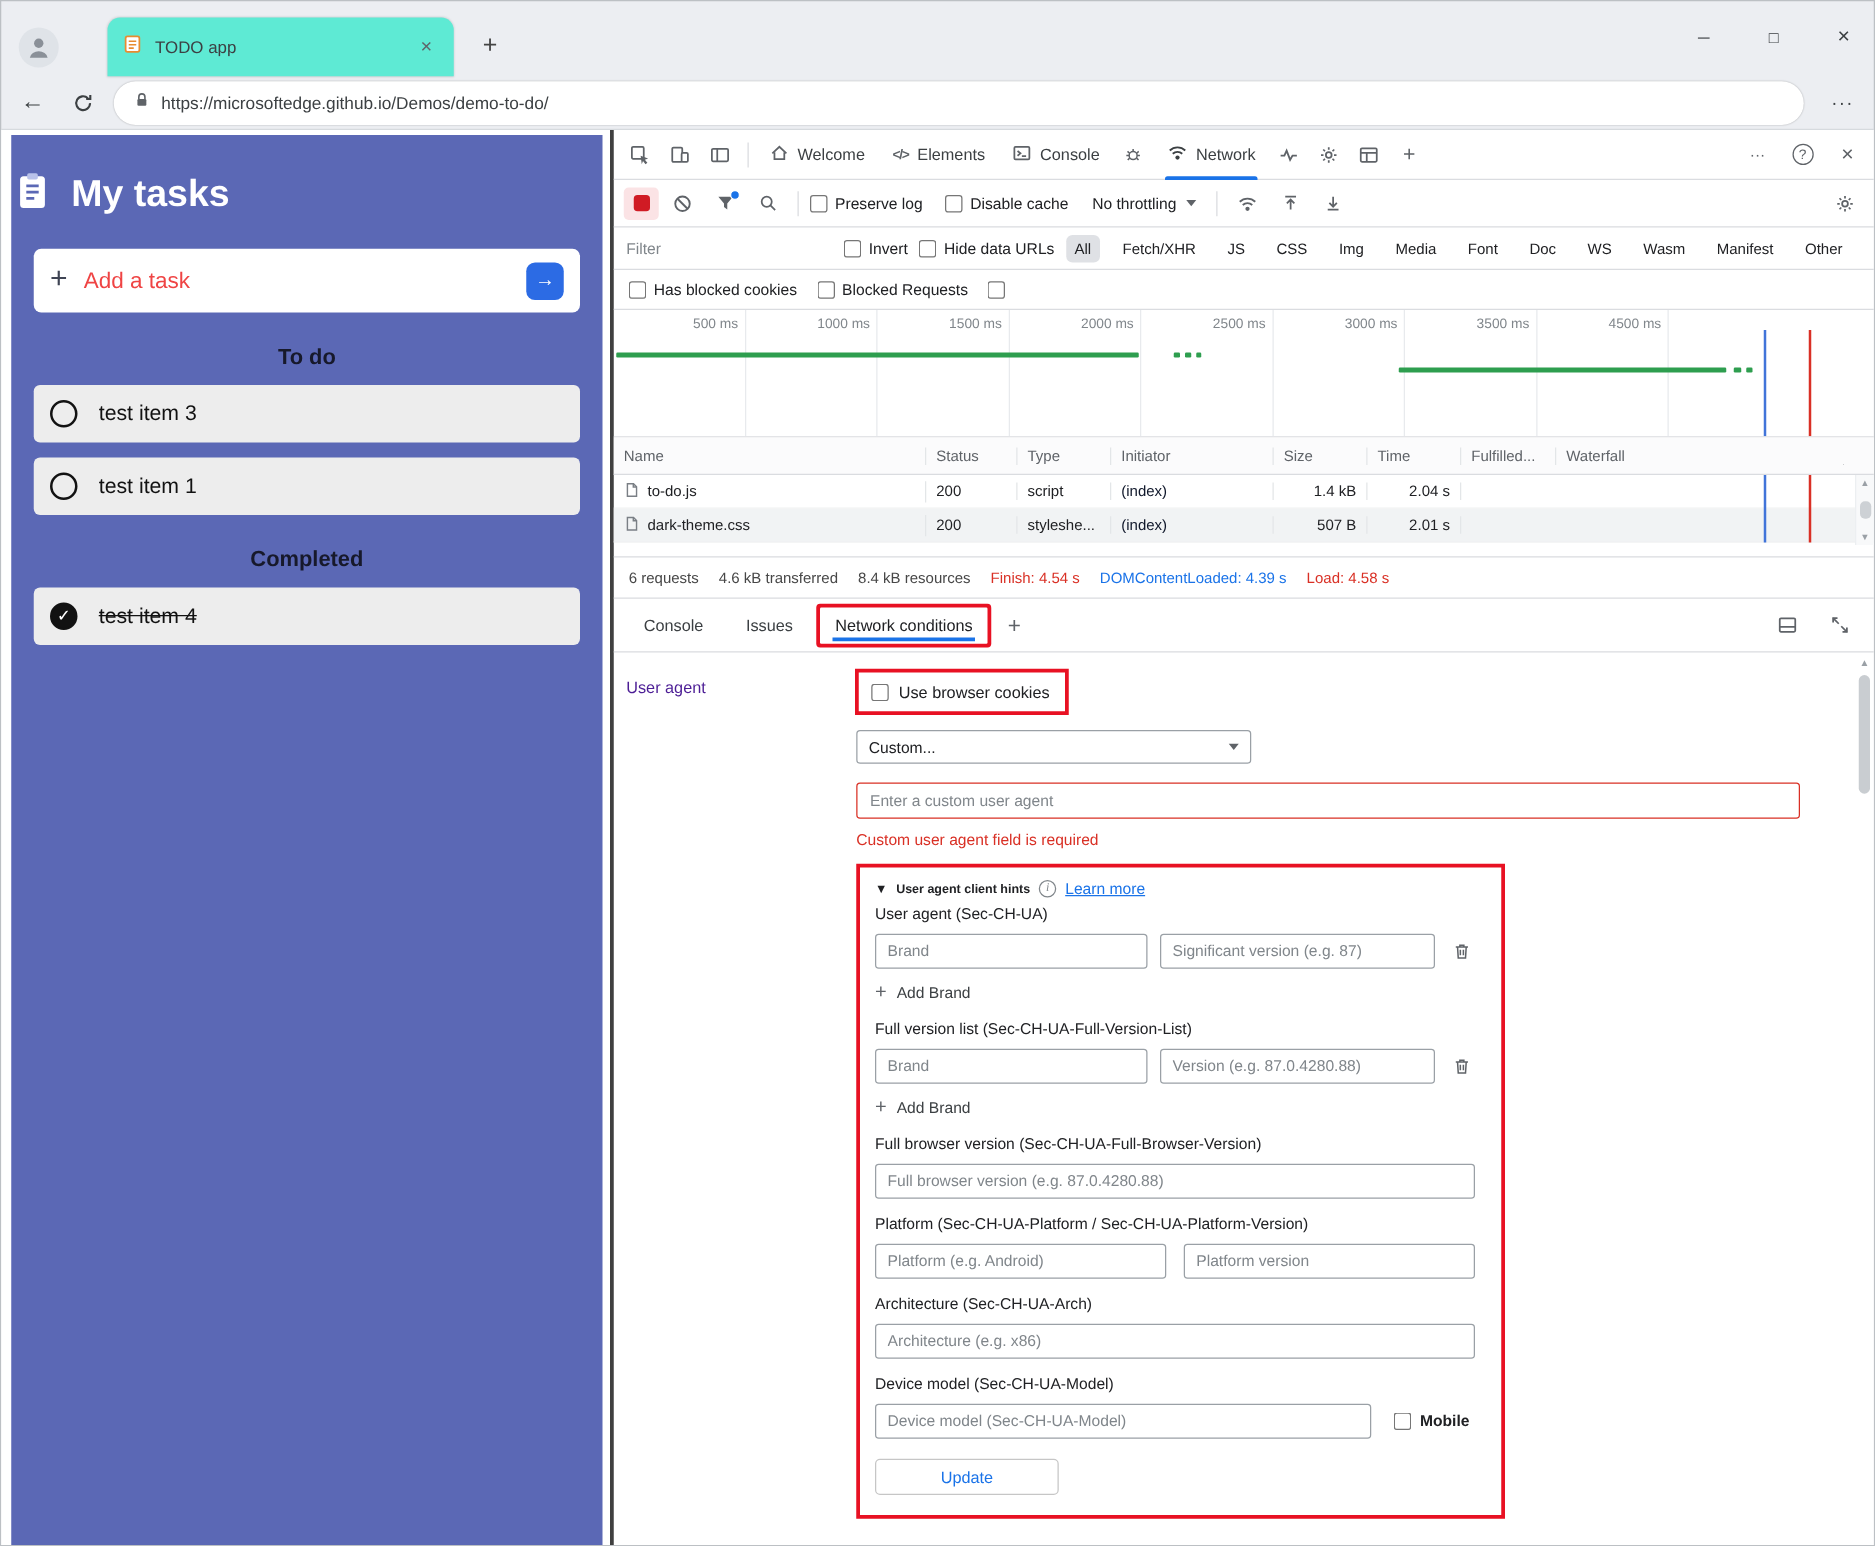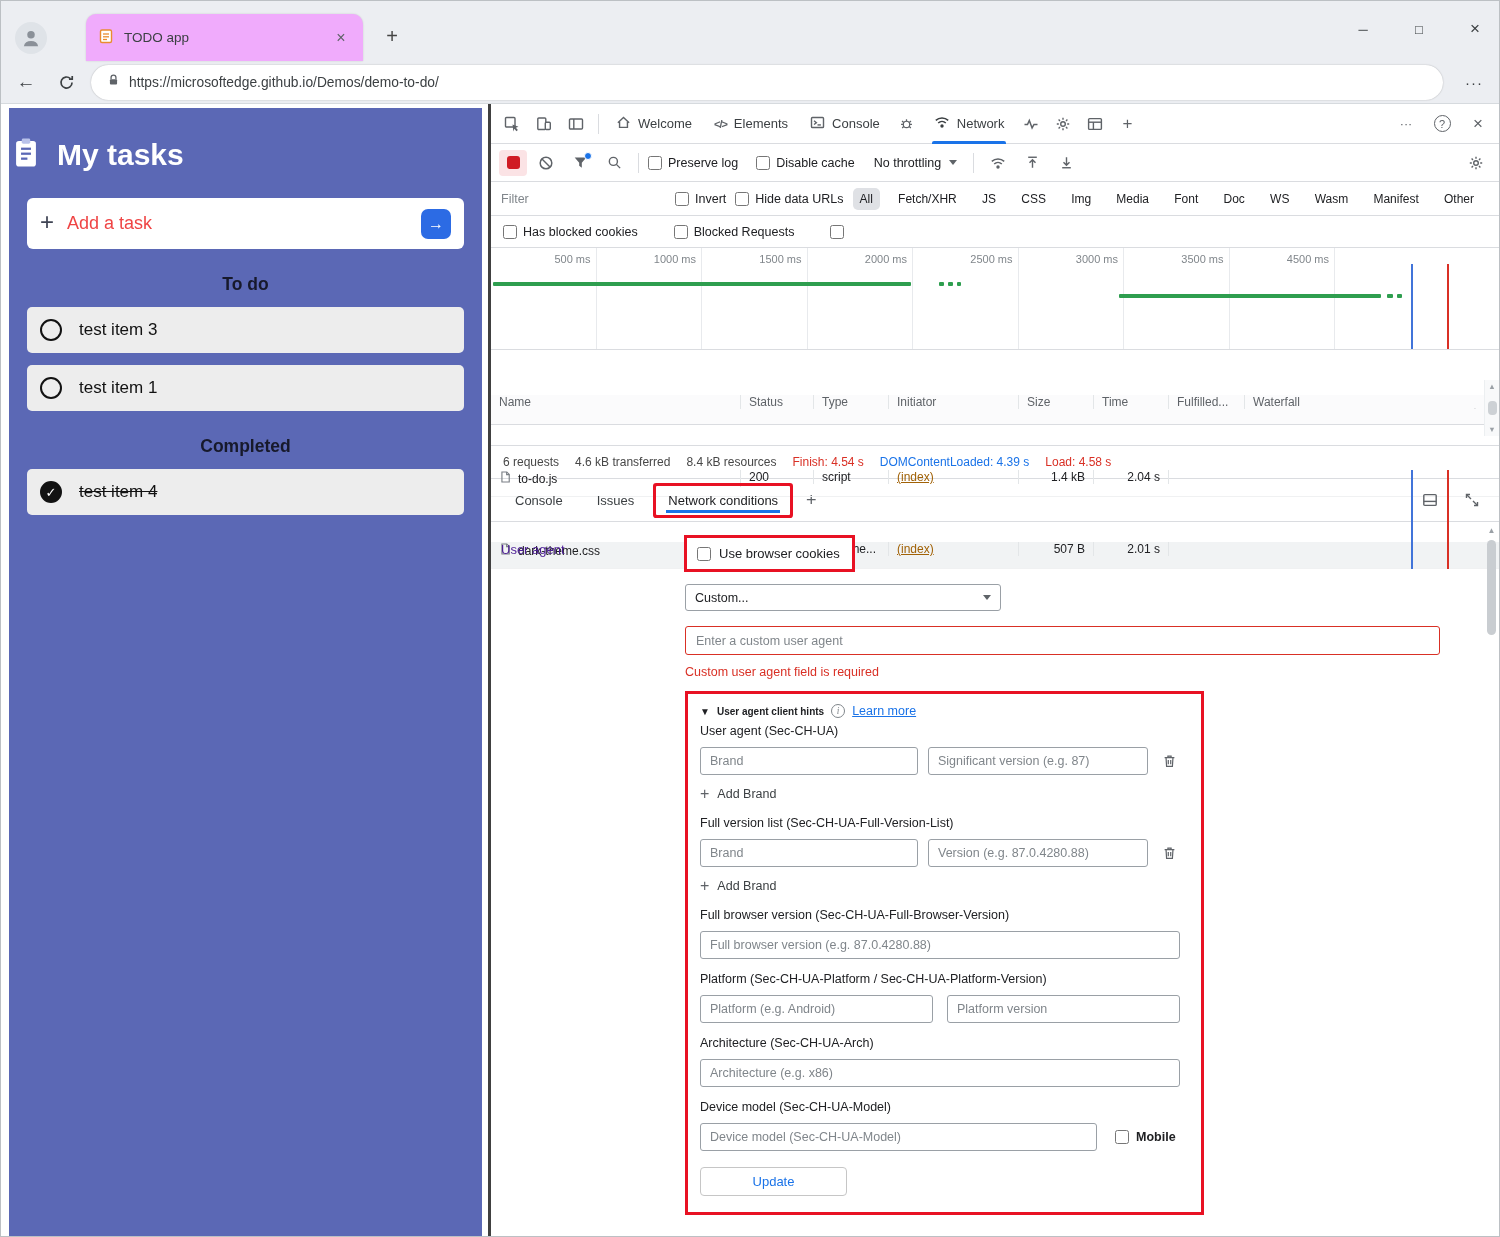--- a/index.html
+++ b/index.html
@@ -3,21 +3,21 @@
 <meta charset="utf-8">
 <style>
   * { margin:0; padding:0; box-sizing:border-box; }
   html,body { width:1500px; height:1237px; }
   body { font-family:"Liberation Sans","DejaVu Sans",sans-serif; background:#e8eaed; position:relative; overflow:hidden; color:#202124; }
   .window { position:absolute; inset:0; background:#eceef2; border:1px solid #bcc0c4; display:flex; flex-direction:column; }
 
   
   .titlebar { height:60px; position:relative; flex:none; }
   .avatar { position:absolute; left:14px; top:21px; width:32px; height:32px; border-radius:50%; background:#dfe3e8; display:flex; align-items:center; justify-content:center; }
-  .tab { position:absolute; left:85px; top:13px; width:277px; height:47px; background:#f0abfc; border-radius:10px 10px 0 0; display:flex; align-items:center; padding:0 12px; gap:10px; box-shadow:0 0 2px rgba(0,0,0,.15); }
+  .tab { position:absolute; left:85px; top:13px; width:277px; height:47px; background:#5eead4; border-radius:10px 10px 0 0; display:flex; align-items:center; padding:0 12px; gap:10px; box-shadow:0 0 2px rgba(0,0,0,.15); }
   .tab-title { flex:1; font-size:13.5px; color:#3c4043; white-space:nowrap; overflow:hidden; }
   .tab-close { color:#5f6368; font-size:16px; width:20px; height:20px; display:flex; align-items:center; justify-content:center; border-radius:4px; }
   .newtab { position:absolute; left:378px; top:22px; width:26px; height:26px; display:flex; align-items:center; justify-content:center; font-size:20px; color:#444; }
   .win-controls { position:absolute; right:10px; top:14px; display:flex; gap:28px; color:#3c4043; }
   .win-controls span { width:28px; height:28px; display:flex; align-items:center; justify-content:center; font-size:13px; }
 
   
   .navbar { height:43px; flex:none; display:flex; align-items:center; padding:0 10px; gap:10px; border-bottom:1px solid #d6dade; }
   .nav-btn { width:30px; height:30px; display:flex; align-items:center; justify-content:center; font-size:19px; color:#3c4043; border-radius:50%; flex:none; }
   .urlbar { flex:1; height:35px; background:#fff; border-radius:18px; display:flex; align-items:center; gap:9px; padding:0 16px; box-shadow:0 0 1.5px rgba(0,0,0,.3); margin-right:6px; }
@@ -62,39 +62,39 @@
   .caret-down { width:0; height:0; border-left:4.5px solid transparent; border-right:4.5px solid transparent; border-top:5.5px solid #5f6368; }
   .badge { position:absolute; top:3px; right:3px; width:8px; height:8px; border-radius:50%; background:#1a73e8; border:1.5px solid #fff; }
 
   .filter-row { height:34px; flex:none; display:flex; align-items:center; gap:9px; padding:0 10px; border-bottom:1px solid #dadce0; }
   .filter-input { width:165px; border:none; outline:none; font-size:12.5px; color:#202124; font-family:inherit; }
   input::placeholder { color:#80868b; }
   .chip-list { display:flex; align-items:center; gap:3px; flex:1; justify-content:space-between; padding-right:8px; }
   .chip { padding:4px 7px; border-radius:5px; font-size:12px; color:#202124; white-space:nowrap; }
   .chip.active { background:#dfe1e5; }
 
-  .blocked-row { height:32px; flex:none; display:flex; align-items:center; gap:36px; padding:0 12px; border-bottom:1px solid #dadce0; }
+  .blocked-row { height:32px; flex:none; display:flex; align-items:center; gap:16px; padding:0 12px; border-bottom:1px solid #dadce0; }
 
   .timeline { position:relative; height:102px; flex:none; border-bottom:1px solid #dadce0; overflow:hidden; }
   .tl-cells { display:flex; height:100%; }
   .tl-cell { width:105.5px; flex:none; border-right:1px solid #e8eaed; font-size:11px; color:#80868b; text-align:right; padding:5px 5px 0 0; }
   .tl-bar { position:absolute; height:4px; background:#2e9e4f; border-radius:1px; }
   .marker-blue { position:absolute; width:2px; background:#4174d9; top:16px; bottom:0; }
   .marker-red { position:absolute; width:2px; background:#d93025; top:16px; bottom:0; }
 
   .net-table { height:95px; flex:none; position:relative; font-size:12px; }
-  .tr { display:flex; height:27px; align-items:flex-start; position:relative; border-bottom:1px solid #f0f1f2;margin-top:45px; }
+  .tr { display:flex; height:27px; align-items:center; position:relative; border-bottom:1px solid #f0f1f2; }
   .tr.header { height:30px; background:#fbfbfc; color:#5f6368; border-bottom:1px solid #dadce0; }
   .tr.alt { background:#f1f3f4; }
   .td { display:flex; align-items:center; padding:0 8px; border-right:1px solid #e3e6e8; overflow:hidden; white-space:nowrap; gap:6px; }
   .c-name{width:250px}.c-status{width:73px}.c-type{width:75px}.c-init{width:130px}
   .c-size{width:75px}.c-time{width:75px}.c-ful{width:76px}
   .tr:not(.header) .c-size,.tr:not(.header) .c-time{justify-content:flex-end}
   .c-wf{flex:1; border-right:none; position:relative;}
-  .init-link { color:#a16207; text-decoration:underline; }
+  .init-link { color:#0f172a; }
   .wf-bar { position:absolute; top:10px; height:7px; background:#2e9e4f; border-radius:1px; }
   .rows-wrap { position:relative; }
   .rows-wrap .marker-blue,.rows-wrap .marker-red{ top:0; }
   .sort-arrow { position:absolute; right:20px; top:11px; font-size:8px; color:#5f6368; }
   .table-scroll { position:absolute; right:0; top:30px; height:56px; width:15px; background:#f8f9fa; border-left:1px solid #eceff1; display:flex; flex-direction:column; align-items:center; justify-content:space-between; font-size:7.5px; color:#9aa0a6; padding:2px 0; }
   .mini-thumb { width:9px; height:14px; background:#cdd1d5; border-radius:4px; }
 
   .summary-bar { height:33px; flex:none; border-top:1px solid #dadce0; display:flex; align-items:center; gap:16px; padding:0 12px; font-size:12px; color:#474747; }
   .sum-red { color:#d93025; } .sum-blue { color:#1a73e8; }
 

